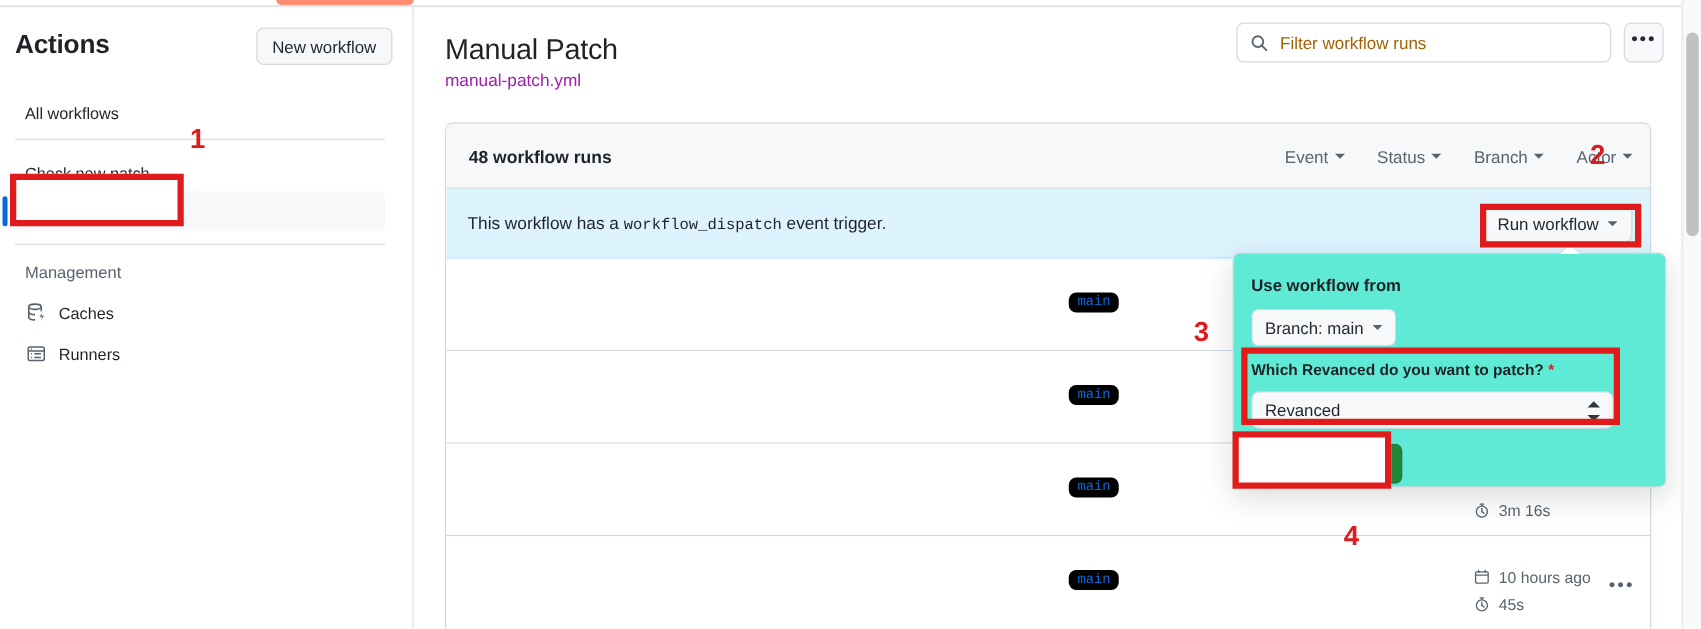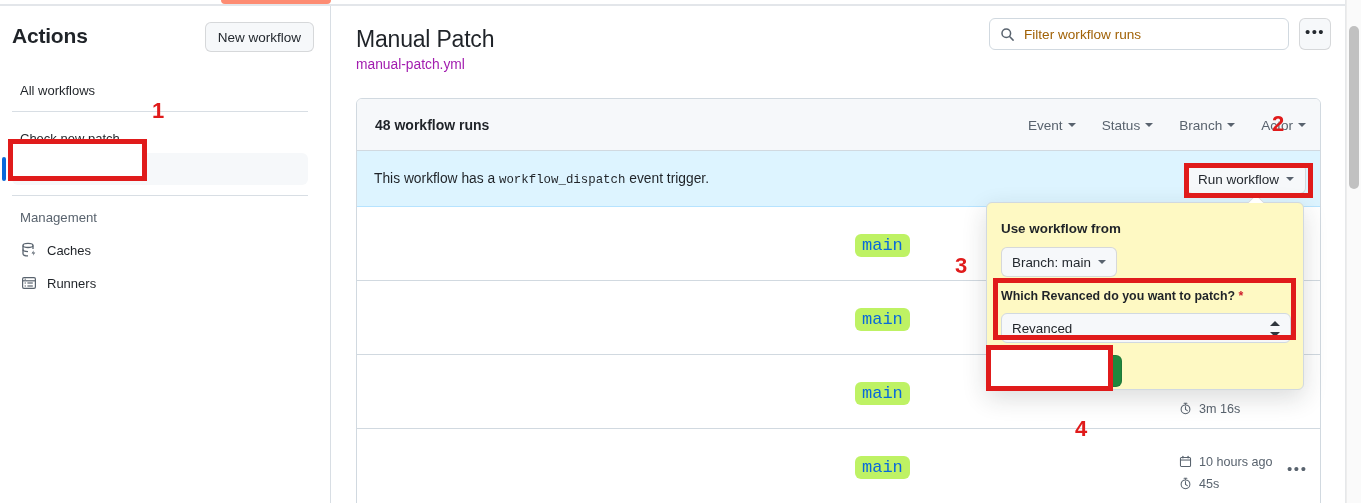--- a/index.html
+++ b/index.html
@@ -159,35 +159,35 @@
     font-size: 13.5px; color: #24292f; cursor: pointer; white-space: nowrap;
   }
 
   .run-row {
     position: absolute; left: 0; width: 963px; height: 74px;
     border-bottom: 1px solid #d1d9e0; background: #ffffff;
   }
   .run-row.last { border-bottom: none; }
   .branch-chip {
     position: absolute; font-family: "Liberation Mono", monospace;
-    font-size: 17px; color: #0969da; background: #bef264;
+    font-size: 11px; color: #0969da; background: #000000;
     padding: 2px 7px; border-radius: 6px; cursor: pointer;
   }
   .meta-col { position: absolute; font-size: 12.6px; color: #59636e; }
   .meta-line { display: flex; align-items: center; gap: 6px; height: 19px; white-space: nowrap; }
   .meta-ico { width: 14px; height: 14px; flex: 0 0 14px; color: #59636e; display:flex; }
   .row-kebab {
     position: absolute; color: #59636e; font-size: 15px; letter-spacing: 1.6px;
     cursor: pointer; line-height: 1;
   }
 
   
   .popover {
-    position: absolute; left: 986px; top: 202px; width: 318px; height: 188px;
-    background: #fef9c3; border: 1px solid #d1d9e0; border-radius: 6px;
+    position: absolute; left: 986px; top: 202px; width: 347px; height: 188px;
+    background: #5eead4; border: 1px solid #d1d9e0; border-radius: 6px;
     box-shadow: 0 8px 24px rgba(31,35,40,0.16); z-index: 40;
   }
   .popover-arrow {
     position: absolute; left: 1248px; top: 194px; width: 16px; height: 9px;
     z-index: 41; overflow: hidden;
   }
   .popover-arrow::after {
     content: ""; position: absolute; left: 1px; top: 3px;
     width: 13px; height: 13px; background: #ffffff;
     border-left: 1px solid #d1d9e0; border-top: 1px solid #d1d9e0;

